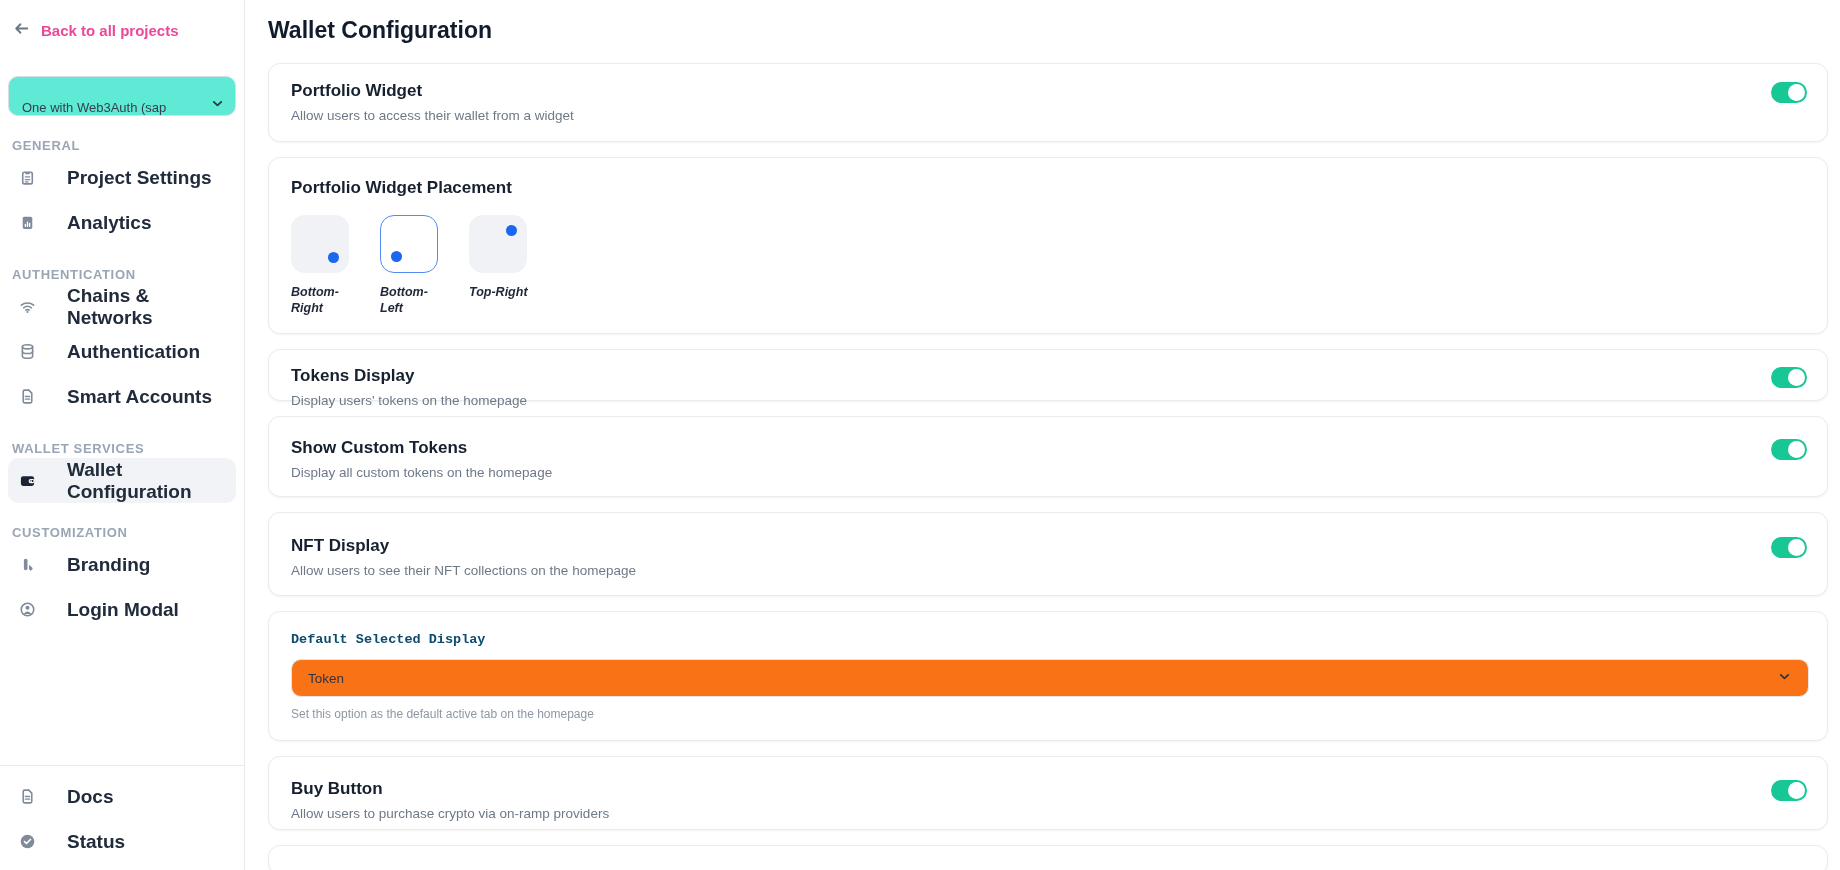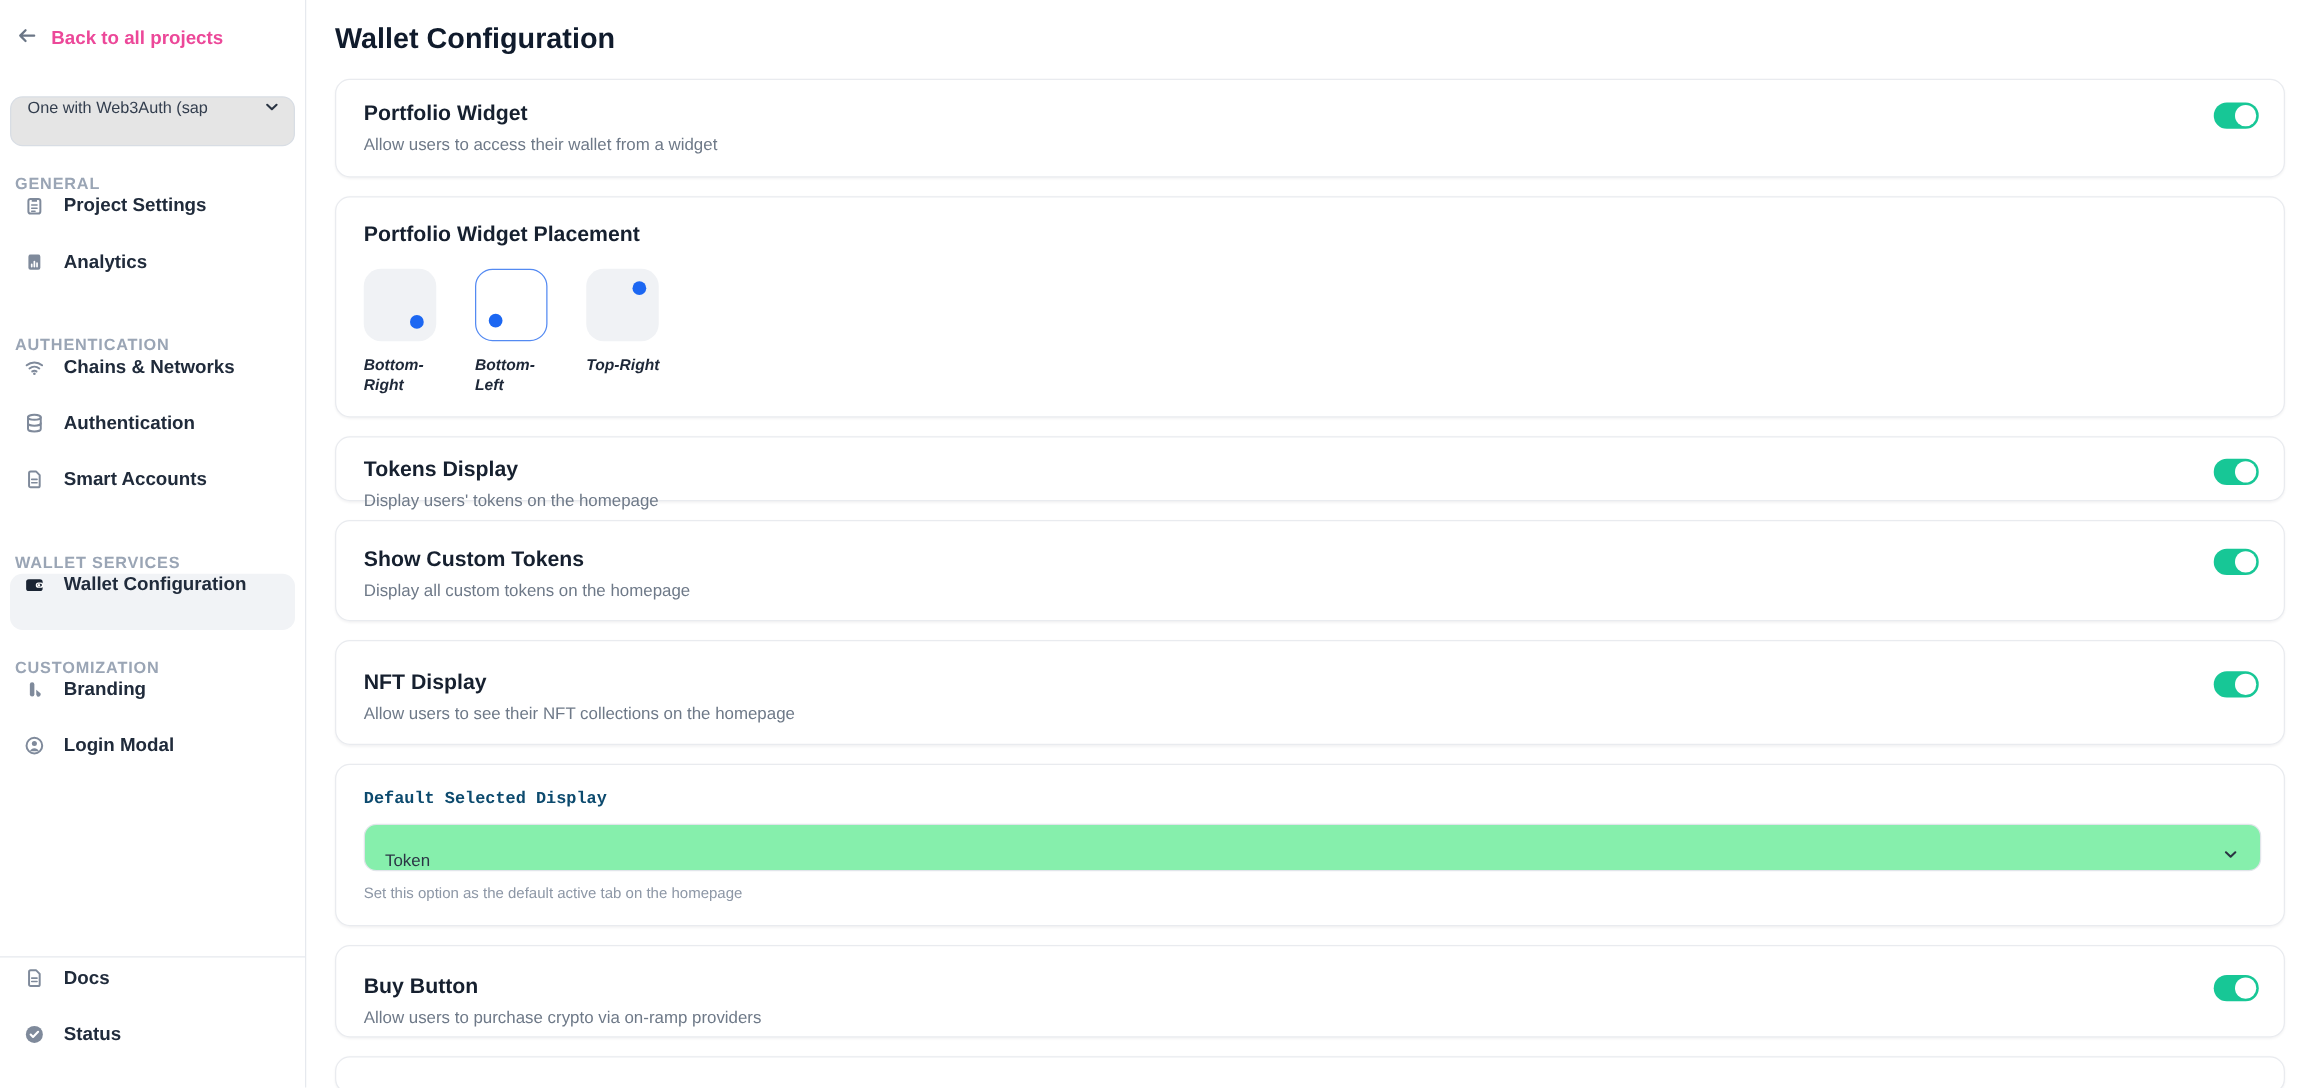--- a/index.html
+++ b/index.html
@@ -6,29 +6,29 @@
   html,body { width:1840px; height:870px; overflow:hidden; background:#fff;
     font-family:"Liberation Sans", sans-serif; color:#1d2838; }
 
   
   .sidebar { position:absolute; left:0; top:0; width:245px; height:870px;
     background:#fff; border-right:1px solid #e6e9ee; display:flex; flex-direction:column; }
   .back-row { display:flex; align-items:center; gap:11px; padding:20px 14px 0 13px;
     font-size:15px; font-weight:700; color:#ec4899; cursor:pointer; }
   .back-row svg { flex:0 0 auto; }
   .proj-select { margin:36px 8px 0 8px; height:40px; border:1px solid #d8dde4;
-    border-radius:10px; background:#e5e5e5; display:flex; align-items:flex-start;
+    border-radius:10px; background:#5eead4; display:flex; align-items:flex-end;
     padding:0 10px 0 13px; gap:0; cursor:pointer; }
   .proj-select .val { flex:1 1 auto; font-size:13px; color:#333e4e;
     white-space:nowrap; overflow:hidden; }
   .nav { padding:0 8px; }
   .nav-label { font-size:13px; font-weight:700; letter-spacing:.05em;
     color:#9aa5b5; margin:22px 4px 2px 4px; }
-  .nav-item { display:flex; align-items:flex-start; gap:15px; height:45px;
-    padding:0 11px; border-radius:10px; font-size:15px; font-weight:600;
+  .nav-item { display:flex; align-items:center; gap:31px; height:45px;
+    padding:0 11px; border-radius:10px; font-size:19px; font-weight:600;
     color:#202b3b; cursor:pointer; }
   .nav-item.selected { background:var(--selected-nav-bg,#f1f3f6); }
   .nav-item .ic { width:17px; height:17px; display:flex; align-items:center;
     justify-content:center; color:#7f8a9b; }
   .nav-item.selected .ic { color:#1a2433; }
   .sidebar-footer { margin-top:auto; border-top:1px solid #e6e9ee; padding:8px 8px 6px 8px; }
 
   
   .main { position:absolute; left:246px; top:0; width:1594px; height:870px;
     padding:17px 12px 0 22px; }
@@ -54,21 +54,21 @@
   .dot-bottom-right { bottom:10px; right:10px; }
   .dot-bottom-left  { bottom:10px; left:10px; }
   .dot-top-left     { top:10px; left:10px; }
   .dot-top-right    { top:10px; right:10px; }
   .placement-label { margin-top:11px; font-size:12.5px; font-weight:600;
     color:#1e2838; line-height:1.3; }
 
   
   .field-label { font-size:13.5px; font-weight:600; color:#0c4a6e;font-family:Liberation Mono, monospace; }
   .select-box { margin-top:12px; height:38px; border:1px solid #e1e5ea;
-    border-radius:10px; background:#86efac; display:flex; align-items:flex-end;
+    border-radius:10px; background:#f97316; display:flex; align-items:center;
     padding:0 16px; cursor:pointer; }
   .select-box .val { flex:1 1 auto; font-size:13.5px; color:#2b3545; }
   .helper { margin-top:10px; font-size:12px; color:#8d97a6; }
 
   .partial-card { height:30px; margin-bottom:0; }
 </style>
 </head>
 <body>
 
 <nav class="sidebar">

